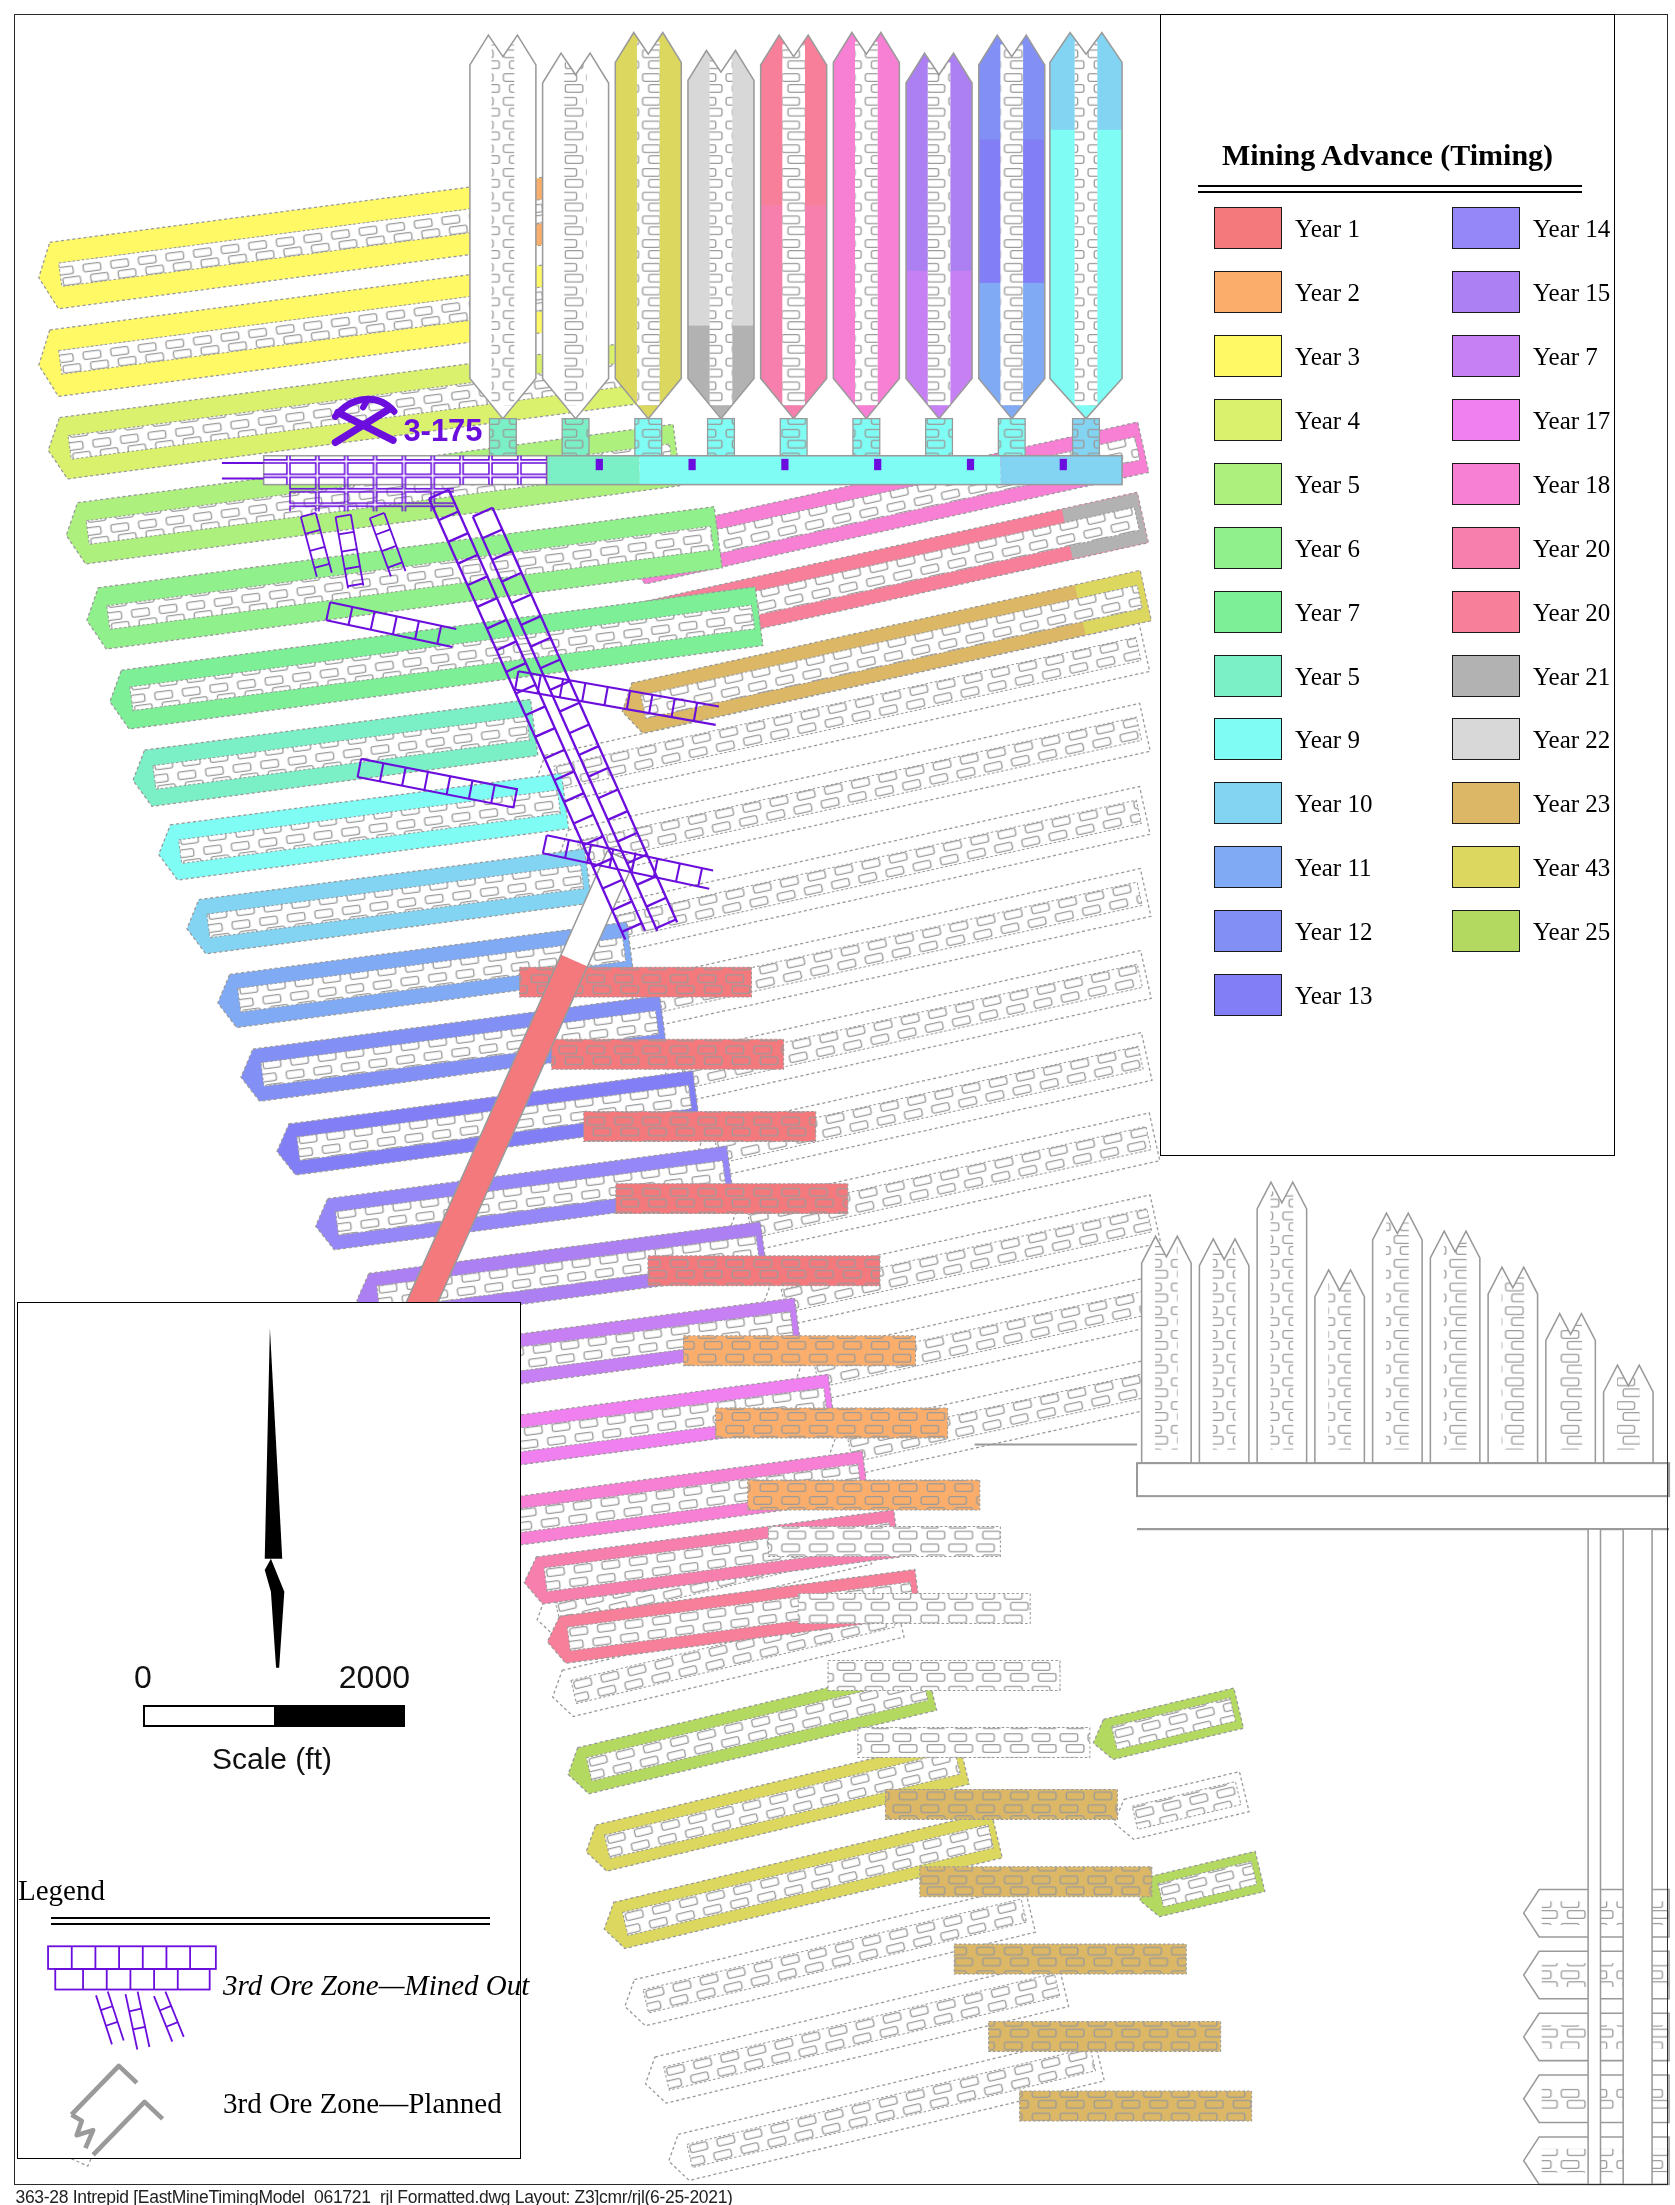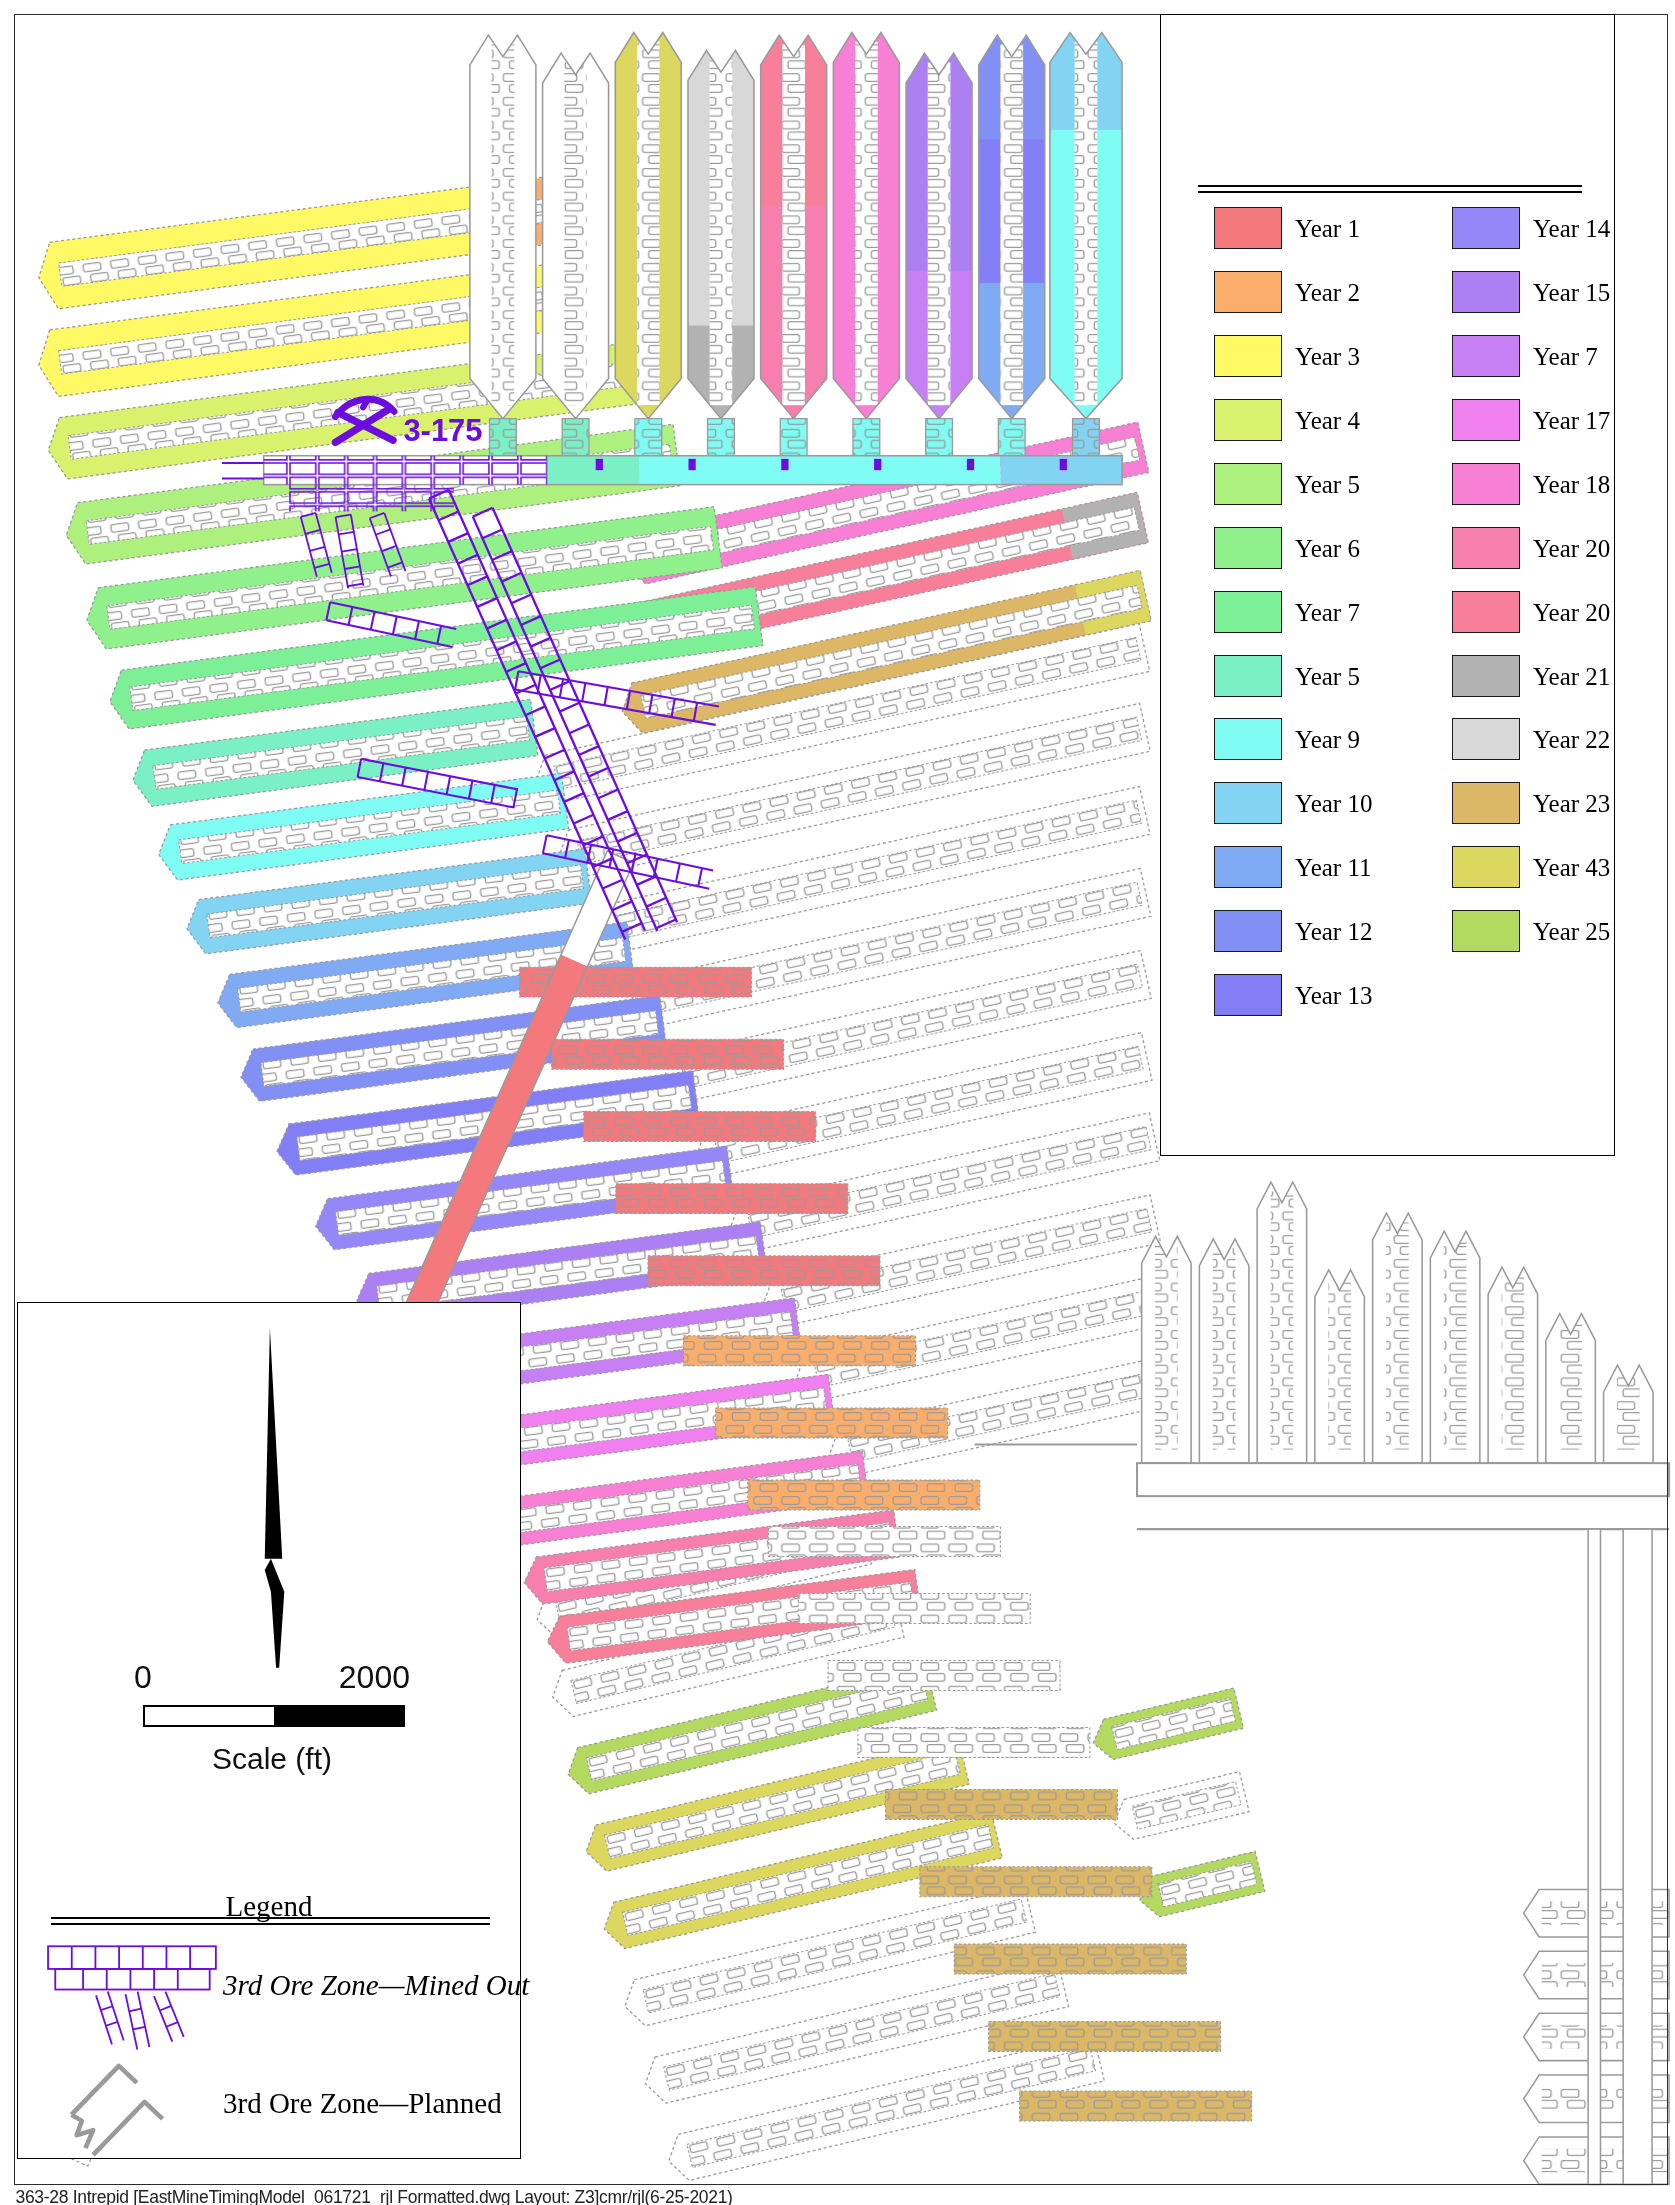--- a/index.html
+++ b/index.html
@@ -18,21 +18,21 @@
   .yentry{position:absolute;height:43px;}
   .yswatch{position:absolute;left:0;top:0;width:66px;height:40px;border:1.5px solid #1a1a1a;}
   .ylabel{position:absolute;left:81px;top:0;height:43px;line-height:43px;font-size:25px;white-space:nowrap;}
   .insetbox{position:absolute;left:17px;top:1302px;width:502px;height:855px;
             background:#fff;border:1.5px solid #000;z-index:2;}
   .scalenum{position:absolute;font-family:"Liberation Sans",sans-serif;font-size:32px;color:#111;}
   .scalebar{position:absolute;left:125px;top:402px;width:258px;height:17.5px;border:2.1px solid #000;background:#fff;}
   .scalebar .half{position:absolute;right:0;top:0;width:50%;height:100%;background:#000;}
   .scalecap{position:absolute;left:125px;top:439px;width:258px;text-align:center;
             font-family:"Liberation Sans",sans-serif;font-size:30px;color:#111;}
-  .inlegtitle{position:absolute;left:0;top:571px;width:100%;text-align:center;font-size:29px;margin-top:16px;}
+  .inlegtitle{position:absolute;left:0;top:571px;width:100%;font-size:29px;}
   .inlegrule{position:absolute;left:33px;top:614px;width:439px;height:3.6px;
              border-top:2.1px solid #000;border-bottom:2.1px solid #000;}
   .inlegsym1{position:absolute;left:28px;top:639px;}
   .inlegsym2{position:absolute;left:44px;top:750px;}
   .inleglab1{position:absolute;left:205px;top:666px;font-size:29px;white-space:nowrap;font-style:italic;}
   .inleglab2{position:absolute;left:205px;top:784px;font-size:29px;white-space:nowrap;}
   .narrow{position:absolute;left:222px;top:25px;}
   .footer{position:absolute;left:15.5px;top:2187px;width:1134px;z-index:3;
           font-family:"Liberation Sans",sans-serif;font-size:17.5px;letter-spacing:-0.3px;color:#222;}
   .shaftlbl{font-family:"Liberation Sans",sans-serif;font-size:60px;font-weight:600;fill:#6a0ddd;}
@@ -678,20 +678,21 @@
         <path d="M650,808 C682,766 734,764 764,798" stroke-width="13"></path>
         <path d="M704,790 L712,776" stroke-width="12"></path>
       </g>
       <text class="shaftlbl" x="782" y="856">3-175</text>
     </g>
   </svg>
 
   <div class="border"></div>
 
   <div class="legendbox">
+    <div class="ltitle">Mining Advance (Timing)</div>
     <div class="lrule"></div>
     <div id="yearEntries">
         <div class="yentry" style="left: 4.1px; top: 0px;">
           <div class="yswatch" style="background: rgb(244, 121, 125);"></div>
           <span class="ylabel">Year 1</span>
         </div>
         <div class="yentry" style="left: 4.1px; top: 64px;">
           <div class="yswatch" style="background: rgb(251, 174, 107);"></div>
           <span class="ylabel">Year 2</span>
         </div>

